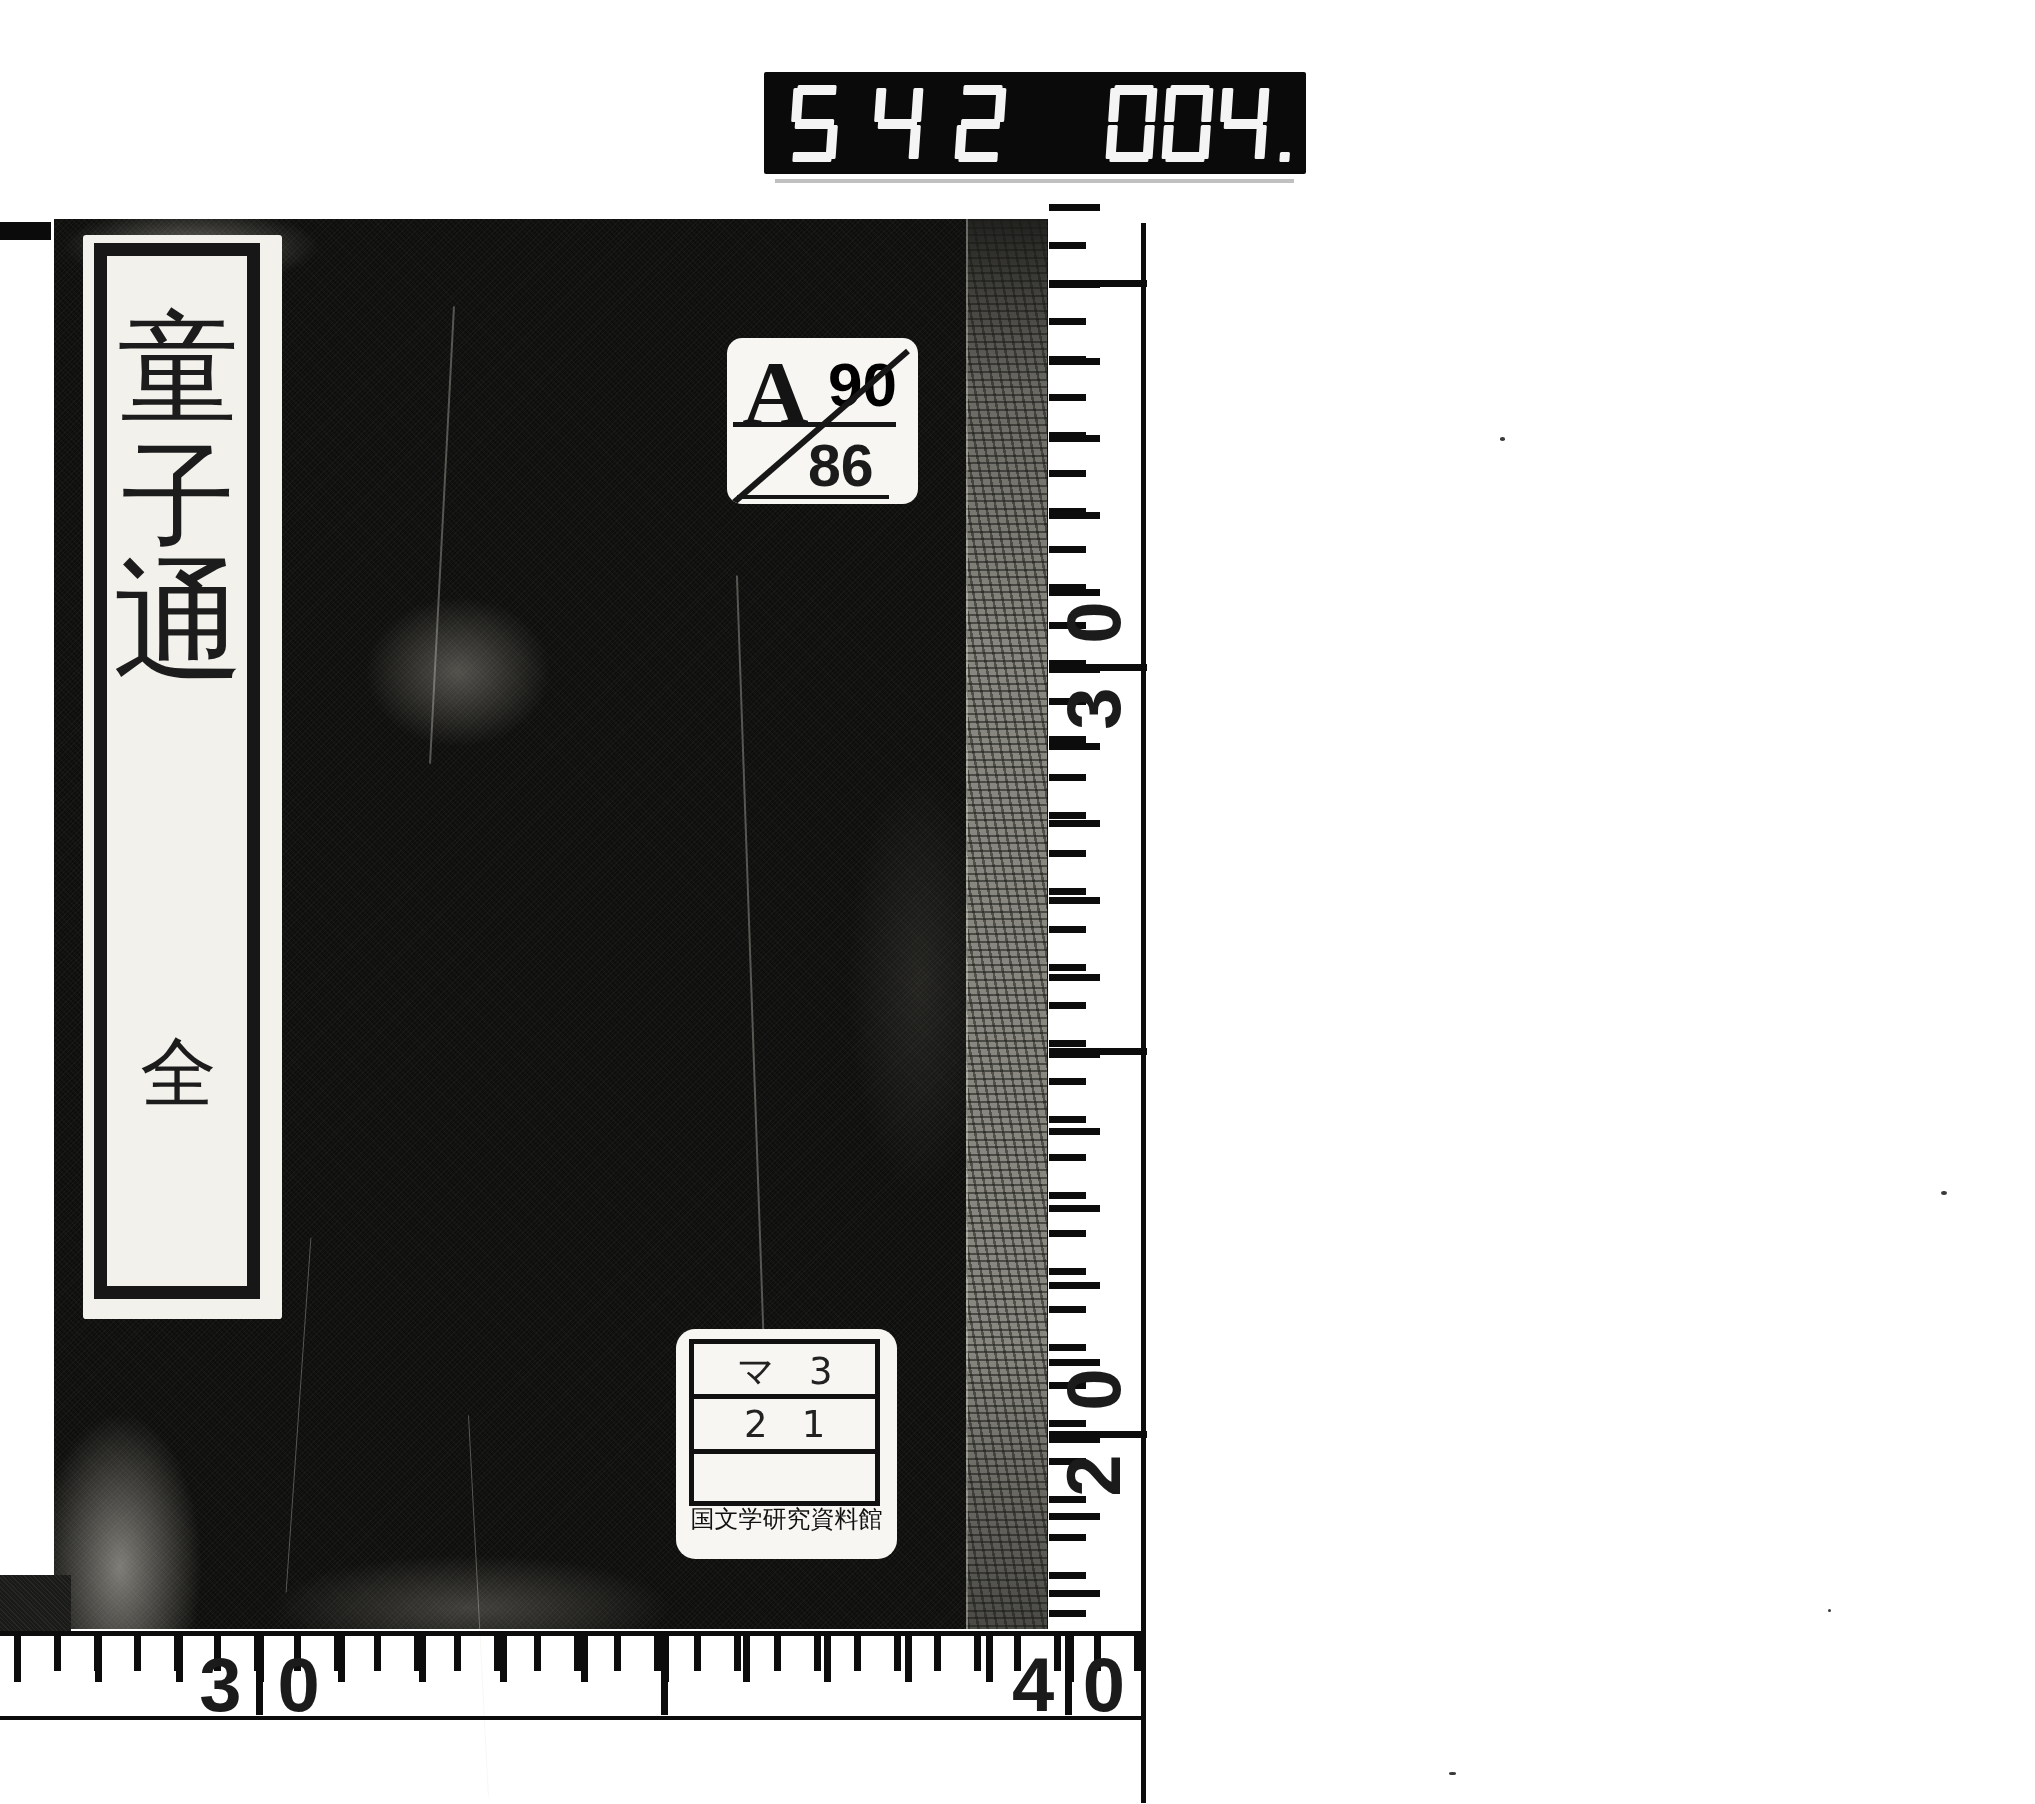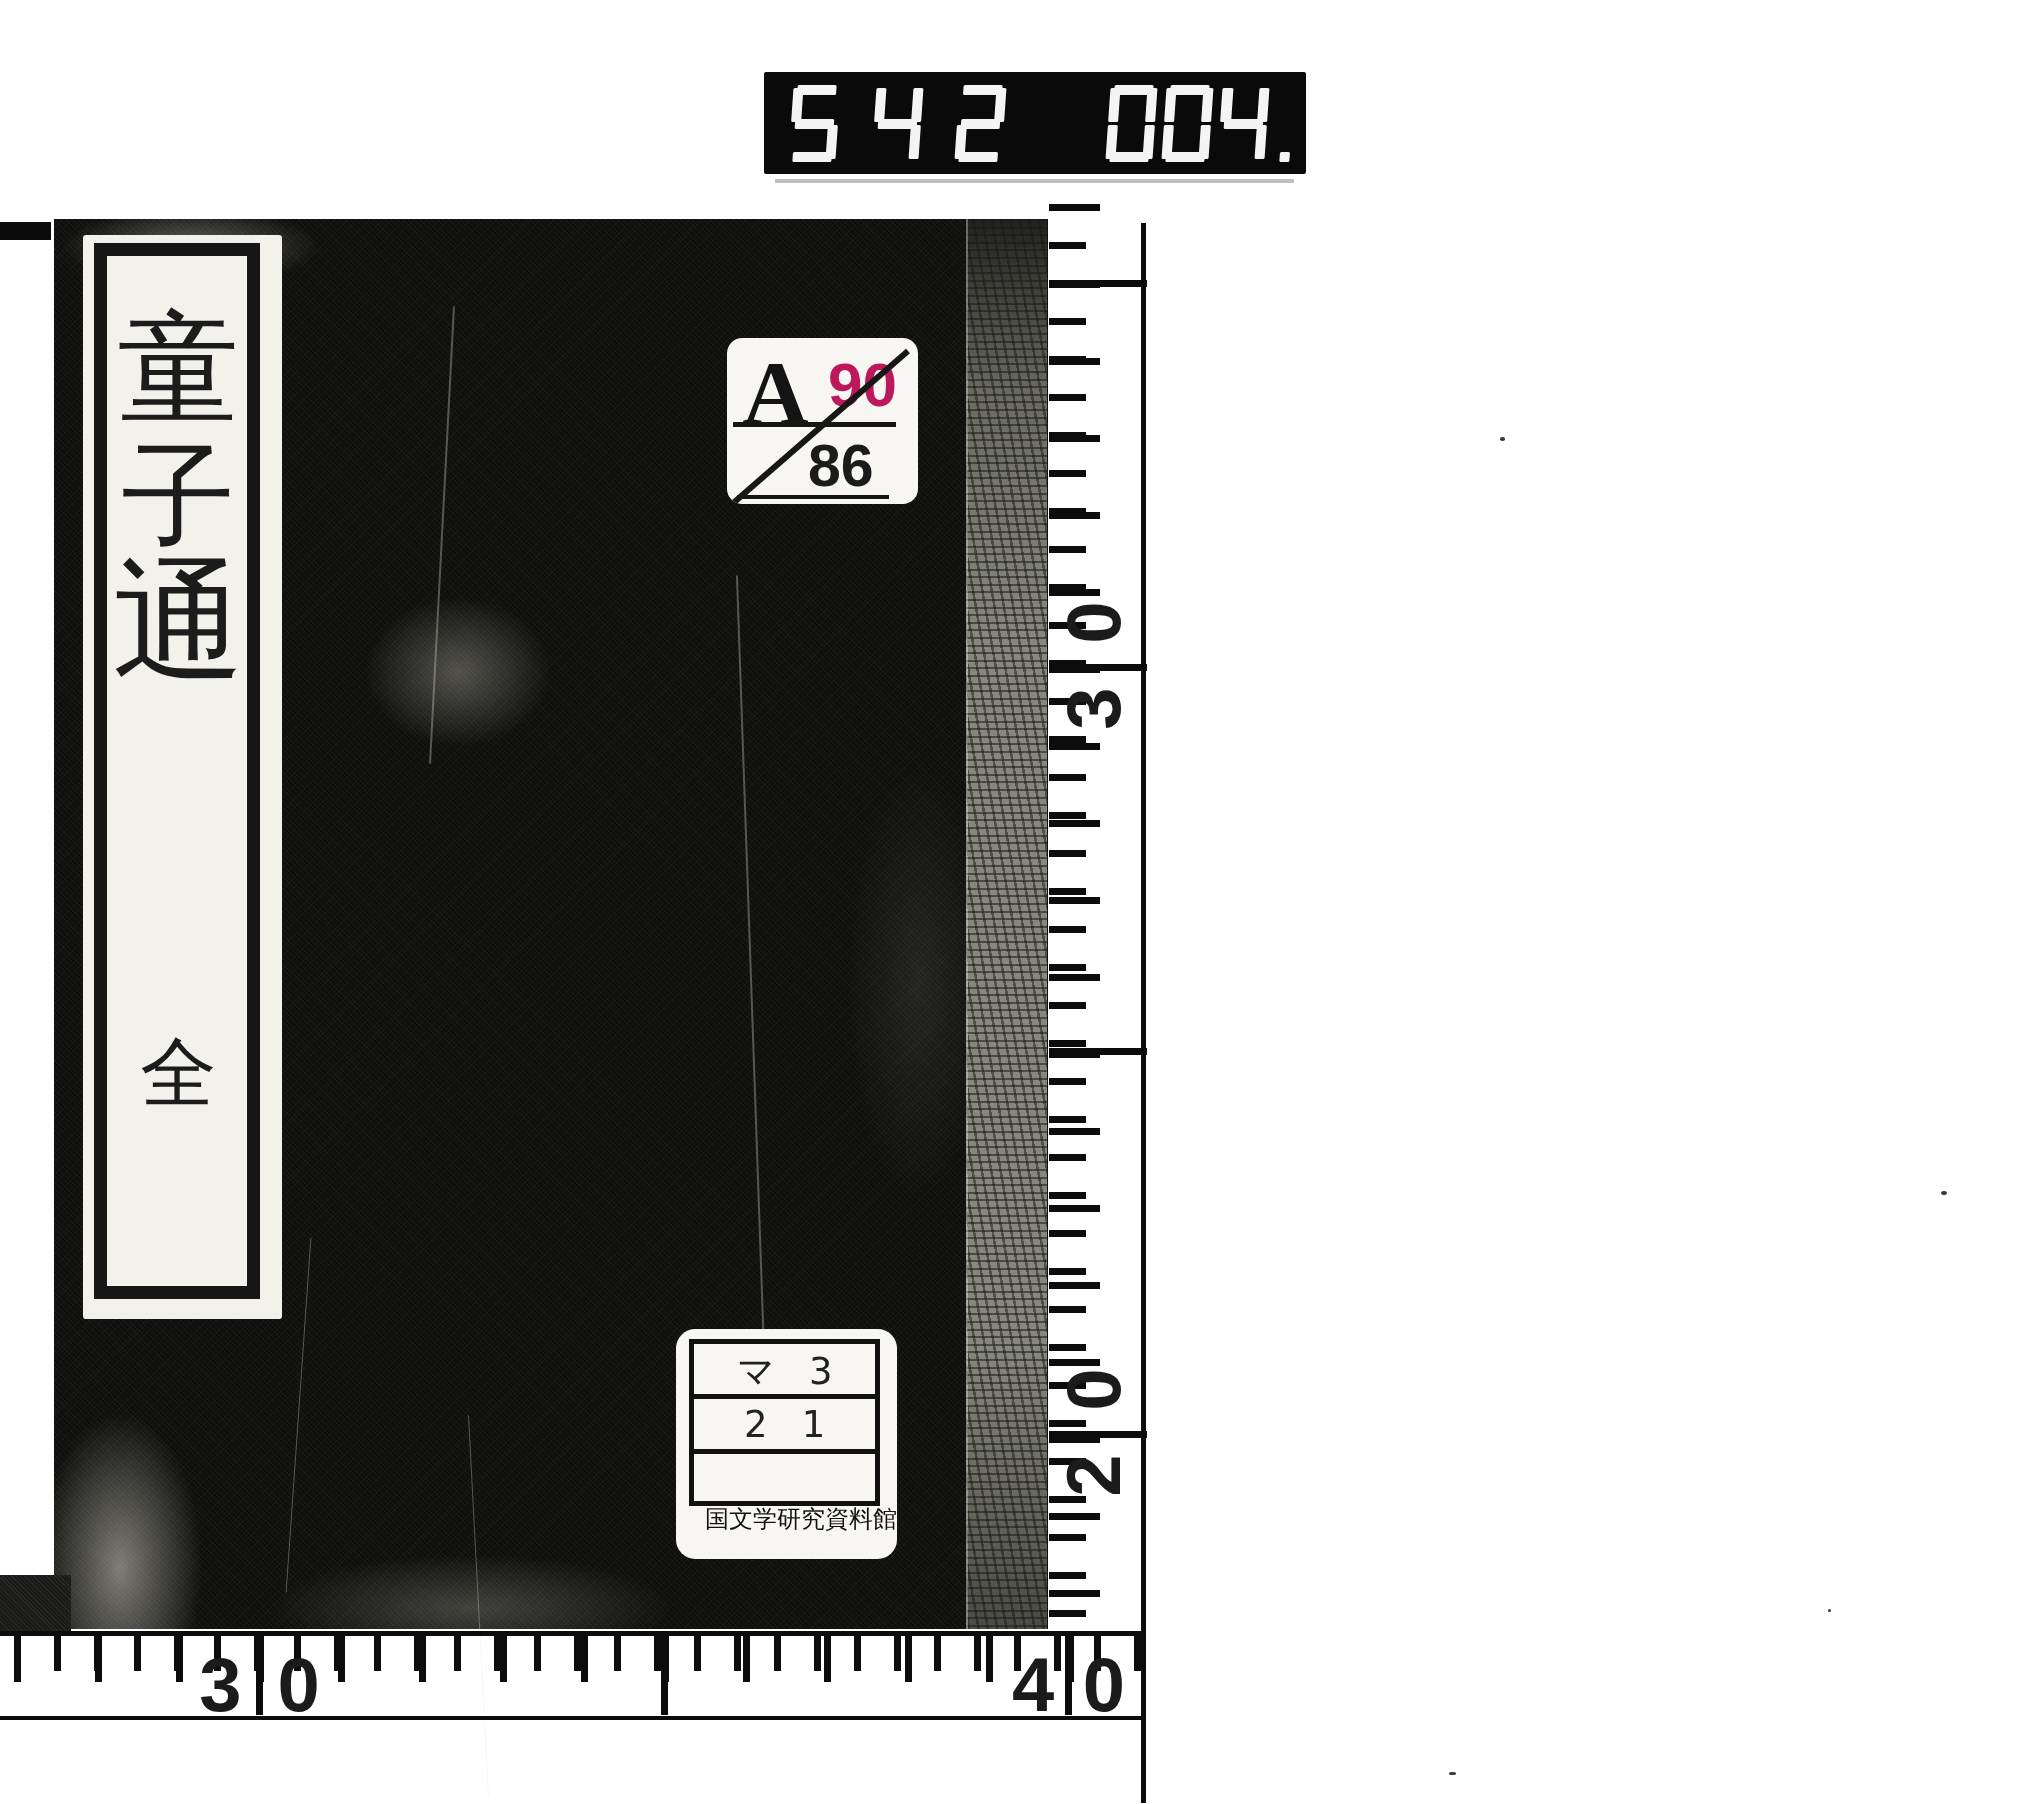--- a/index.html
+++ b/index.html
@@ -59,38 +59,38 @@
   #slip-frame{position:absolute;left:11.7px;top:8.1px;width:140px;height:1030px;
         border:13.7px solid #171717;}
   .slipchar{position:absolute;left:11.7px;width:168px;text-align:center;
         font-family:"DejaVu Serif", serif;color:#1c1c1c;line-height:1;}
 
   
   #clabel{position:absolute;left:673px;top:119px;width:191px;height:166px;
         background:#f7f6f2;border-radius:15.3px;overflow:hidden;}
   #clabel .letter{position:absolute;left:15.3px;top:9.2px;font-size:92px;font-weight:700;
         font-family:"Liberation Serif", serif;color:#141414;line-height:1;}
-  #clabel .numtop{position:absolute;left:101px;top:16.3px;font-size:62px;font-weight:700;color:#be185d;line-height:1;}
+  #clabel .numtop{position:absolute;left:101px;top:16.3px;font-size:62px;font-weight:700;color:#000000;line-height:1;}
   #clabel .ul1{position:absolute;left:6.1px;top:84px;width:163px;height:4.6px;background:#161616;}
   #clabel .numbot{position:absolute;left:81px;top:99px;font-size:59px;font-weight:700;color:#1b1b1b;line-height:1;}
   #clabel .ul2{position:absolute;left:10.2px;top:157px;width:152px;height:4.1px;background:#161616;}
   #clabel .strike{position:absolute;left:5.1px;top:163px;width:233px;height:5.6px;background:#171717;
         transform-origin:0 50%;transform:rotate(-41deg);}
 
   
   #klabel{position:absolute;left:622px;top:1110px;width:221px;height:230px;
         background:#f7f6f2;border-radius:19.3px;}
   #klabel .box{position:absolute;left:13.2px;top:10.2px;width:181px;height:157px;border:5.6px solid #111;}
   #klabel .div1{position:absolute;left:0;top:50px;width:100%;height:4.6px;background:#111;}
   #klabel .div2{position:absolute;left:0;top:105px;width:100%;height:4.6px;background:#111;}
   #klabel .row{position:absolute;left:0;width:100%;text-align:center;color:#222;
         font-size:37px;line-height:1;letter-spacing:11.2px;text-indent:11.2px;
         font-family:"DejaVu Sans", sans-serif;}
   #klabel .r1{top:9.2px;} #klabel .r2{top:62px;} #klabel .r3{top:116px;}
-  #klabel .inst{position:absolute;left:0;top:177px;width:100%;text-align:right;color:#111;
+  #klabel .inst{position:absolute;left:0;top:177px;width:100%;text-align:center;color:#111;
         font-size:24px;line-height:1.1;font-family:"DejaVu Sans", sans-serif;}
 
   
   .ink{background:#0c0c0c;}
   #rr-line {left:1141px;top:223px;width:4.6px;height:1580px;}
   #rr-5mm  {left:1049px;top:204px;width:37px;height:1425px;
      background:repeating-linear-gradient(to bottom, #0c0c0c 0 6.6px, transparent 6.6px 38px);}
   #rr-cm   {left:1049px;top:204px;width:51px;height:1425px;
      background:repeating-linear-gradient(to bottom, #0c0c0c 0 6.6px, transparent 6.6px 77px);}
   .rr-5cm{left:1049px;width:98px;height:6.6px;}

